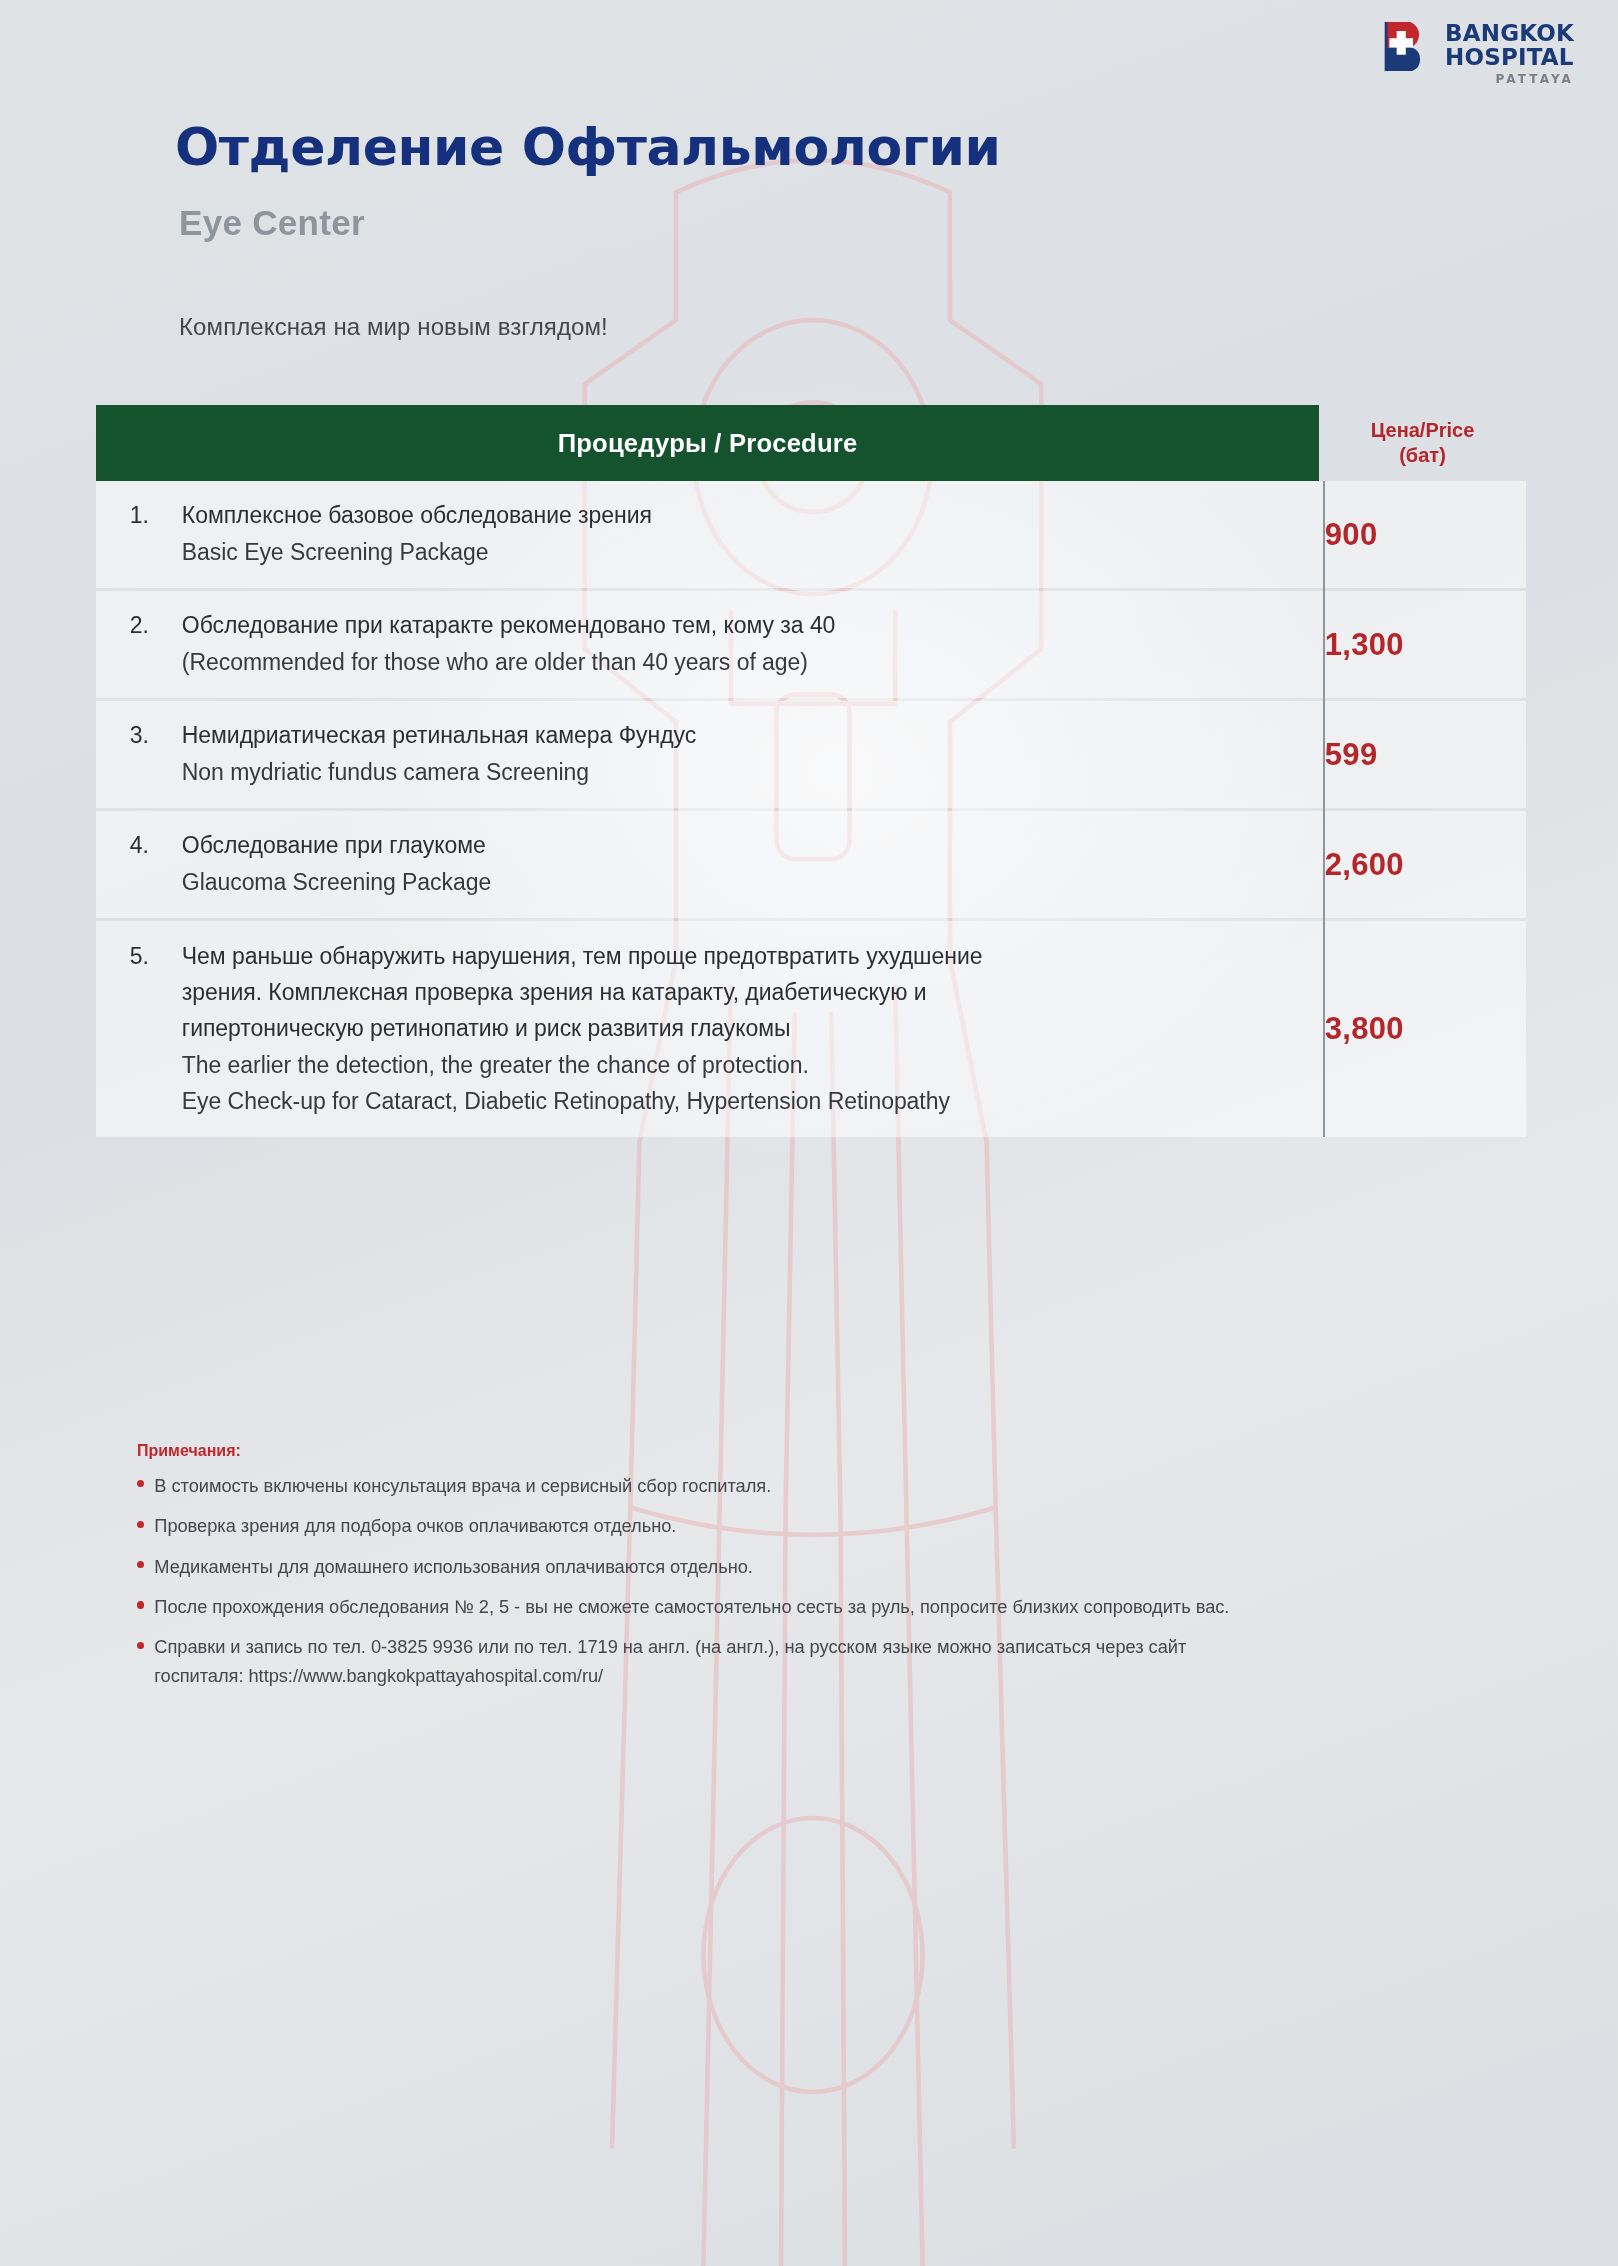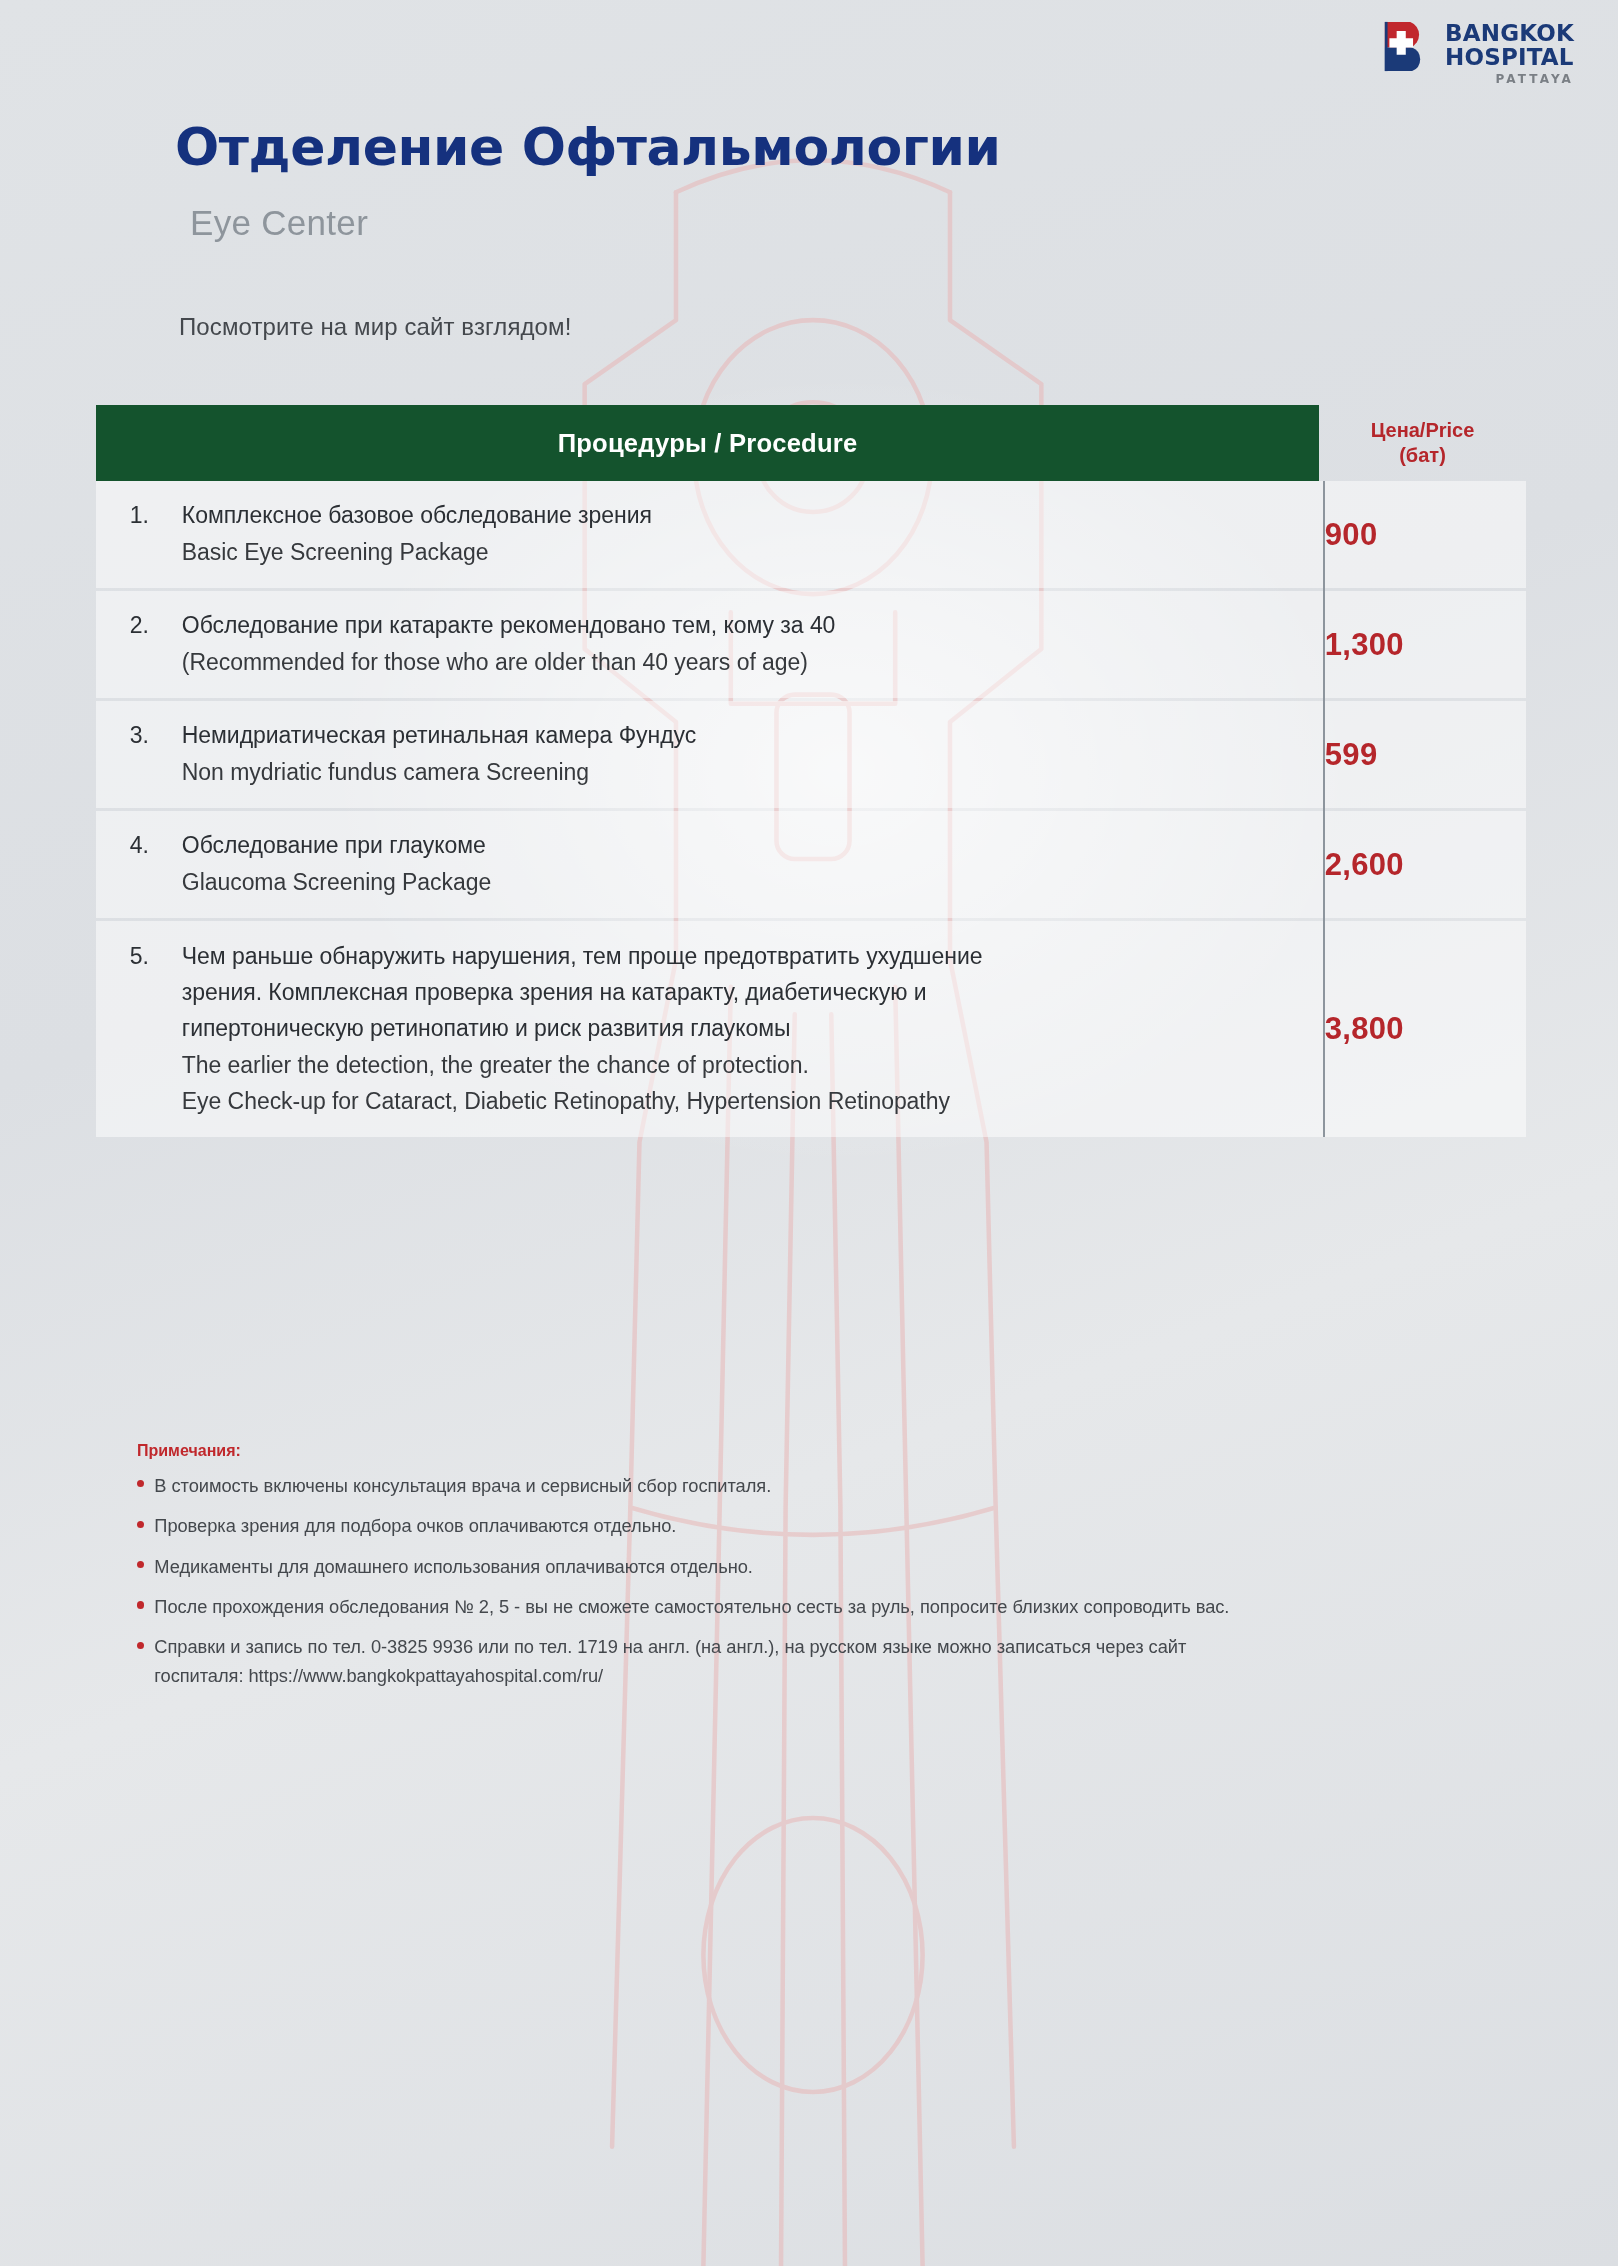--- a/index.html
+++ b/index.html
@@ -85,24 +85,24 @@
     top: 117px;
     font-family: "DejaVu Sans", sans-serif;
     font-size: 52px;
     font-weight: 700;
     color: #15317e;
     letter-spacing: -0.4px;
     white-space: nowrap;
   }
   .title-en {
     position: absolute;
-    left: 190px;
+    left: 179px;
     top: 203px;
     font-size: 35px;
-    font-weight: 400;
+    font-weight: 700;
     color: #8e959c;
     letter-spacing: 0.3px;
   }
   .tagline {
     position: absolute;
     left: 179px;
     top: 313px;
     font-size: 24px;
     color: #44484d;
     letter-spacing: 0.1px;
@@ -286,21 +286,21 @@
   </div>
   <div class="logo-wordmark">
     <div class="logo-line1">BANGKOK</div>
     <div class="logo-line2">HOSPITAL</div>
     <div class="logo-sub">PATTAYA</div>
   </div>
 </div>
 
 <h1 class="title-ru">Отделение Офтальмологии</h1>
 <div class="title-en">Eye Center</div>
-<div class="tagline">Посмотрите на мир сайт взглядом!</div>
+<div class="tagline">Комплексная на мир новым взглядом!</div>
 
 <div class="table-wrap">
   <div class="thead">
     <div class="thead-proc">
       <span>Процедуры / Procedure</span>
     </div>
     <div class="thead-price">
       <span>Цена/Price</span>
       <span>(бат)</span>
     </div>

